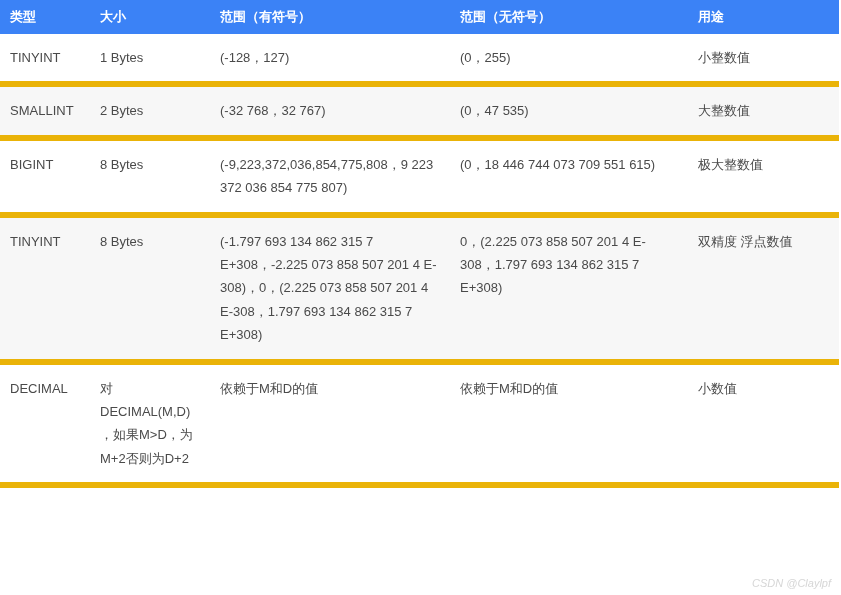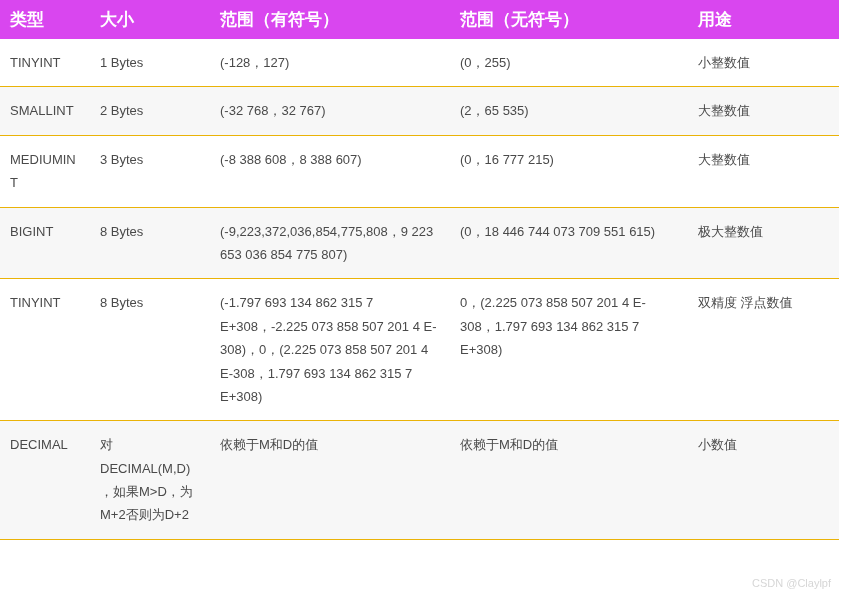--- a/index.html
+++ b/index.html
@@ -11,48 +11,49 @@
       width: 841px;
       height: 595px;
       position: relative;
     }
     table {
       border-collapse: collapse;
       width: 839px;
       table-layout: fixed;
     }
     thead th {
-      background: #d946ef;
+      background: #3b82f6;
       color: #ffffff;
       font-weight: bold;
       text-align: left;
       padding: 8px 10px;
-      font-size: 17px;
+      font-size: 13px;
     }
     tbody td {
       padding: 12px 10px;
       vertical-align: top;
-      border-bottom: 1px solid #eab308;
+      border-bottom: 6px solid #eab308;
       line-height: 1.8;
       word-wrap: break-word;
     }
     tbody tr:nth-child(odd) td { background: #ffffff; }
     tbody tr:nth-child(even) td { background: #f7f7f7; }
     col.c-type   { width: 90px; }
     col.c-size   { width: 120px; }
     col.c-signed { width: 240px; }
     col.c-unsigned { width: 238px; }
     col.c-use    { width: 151px; }
     .watermark {
       position: absolute;
       right: 10px;
       bottom: 6px;
       font-size: 11px;
       color: #cccccc;
       opacity: 0.8;
+      font-style: italic;
     }
   </style>
 </head>
 <body>
 
 <table>
   <colgroup>
     <col class="c-type">
       <col class="c-size">
       <col class="c-signed">
@@ -73,34 +74,27 @@
       <td>TINYINT</td>
       <td>1 Bytes</td>
       <td>(-128，127)</td>
       <td>(0，255)</td>
       <td>小整数值</td>
     </tr>
     <tr>
       <td>SMALLINT</td>
       <td>2 Bytes</td>
       <td>(-32 768，32 767)</td>
-      <td>(2，65 535)</td>
-      <td>大整数值</td>
-    </tr>
-    <tr>
-      <td>MEDIUMINT</td>
-      <td>3 Bytes</td>
-      <td>(-8 388 608，8 388 607)</td>
-      <td>(0，16 777 215)</td>
+      <td>(0，47 535)</td>
       <td>大整数值</td>
     </tr>
     <tr>
       <td>BIGINT</td>
       <td>8 Bytes</td>
-      <td>(-9,223,372,036,854,775,808，9 223 653 036 854 775 807)</td>
+      <td>(-9,223,372,036,854,775,808，9 223 372 036 854 775 807)</td>
       <td>(0，18 446 744 073 709 551 615)</td>
       <td>极大整数值</td>
     </tr>
     <tr>
       <td>TINYINT</td>
       <td>8 Bytes</td>
       <td>(-1.797 693 134 862 315 7 E+308，-2.225 073 858 507 201 4 E-308)，0，(2.225 073 858 507 201 4 E-308，1.797 693 134 862 315 7 E+308)</td>
       <td>0，(2.225 073 858 507 201 4 E-308，1.797 693 134 862 315 7 E+308)</td>
       <td>双精度 浮点数值</td>
     </tr>

